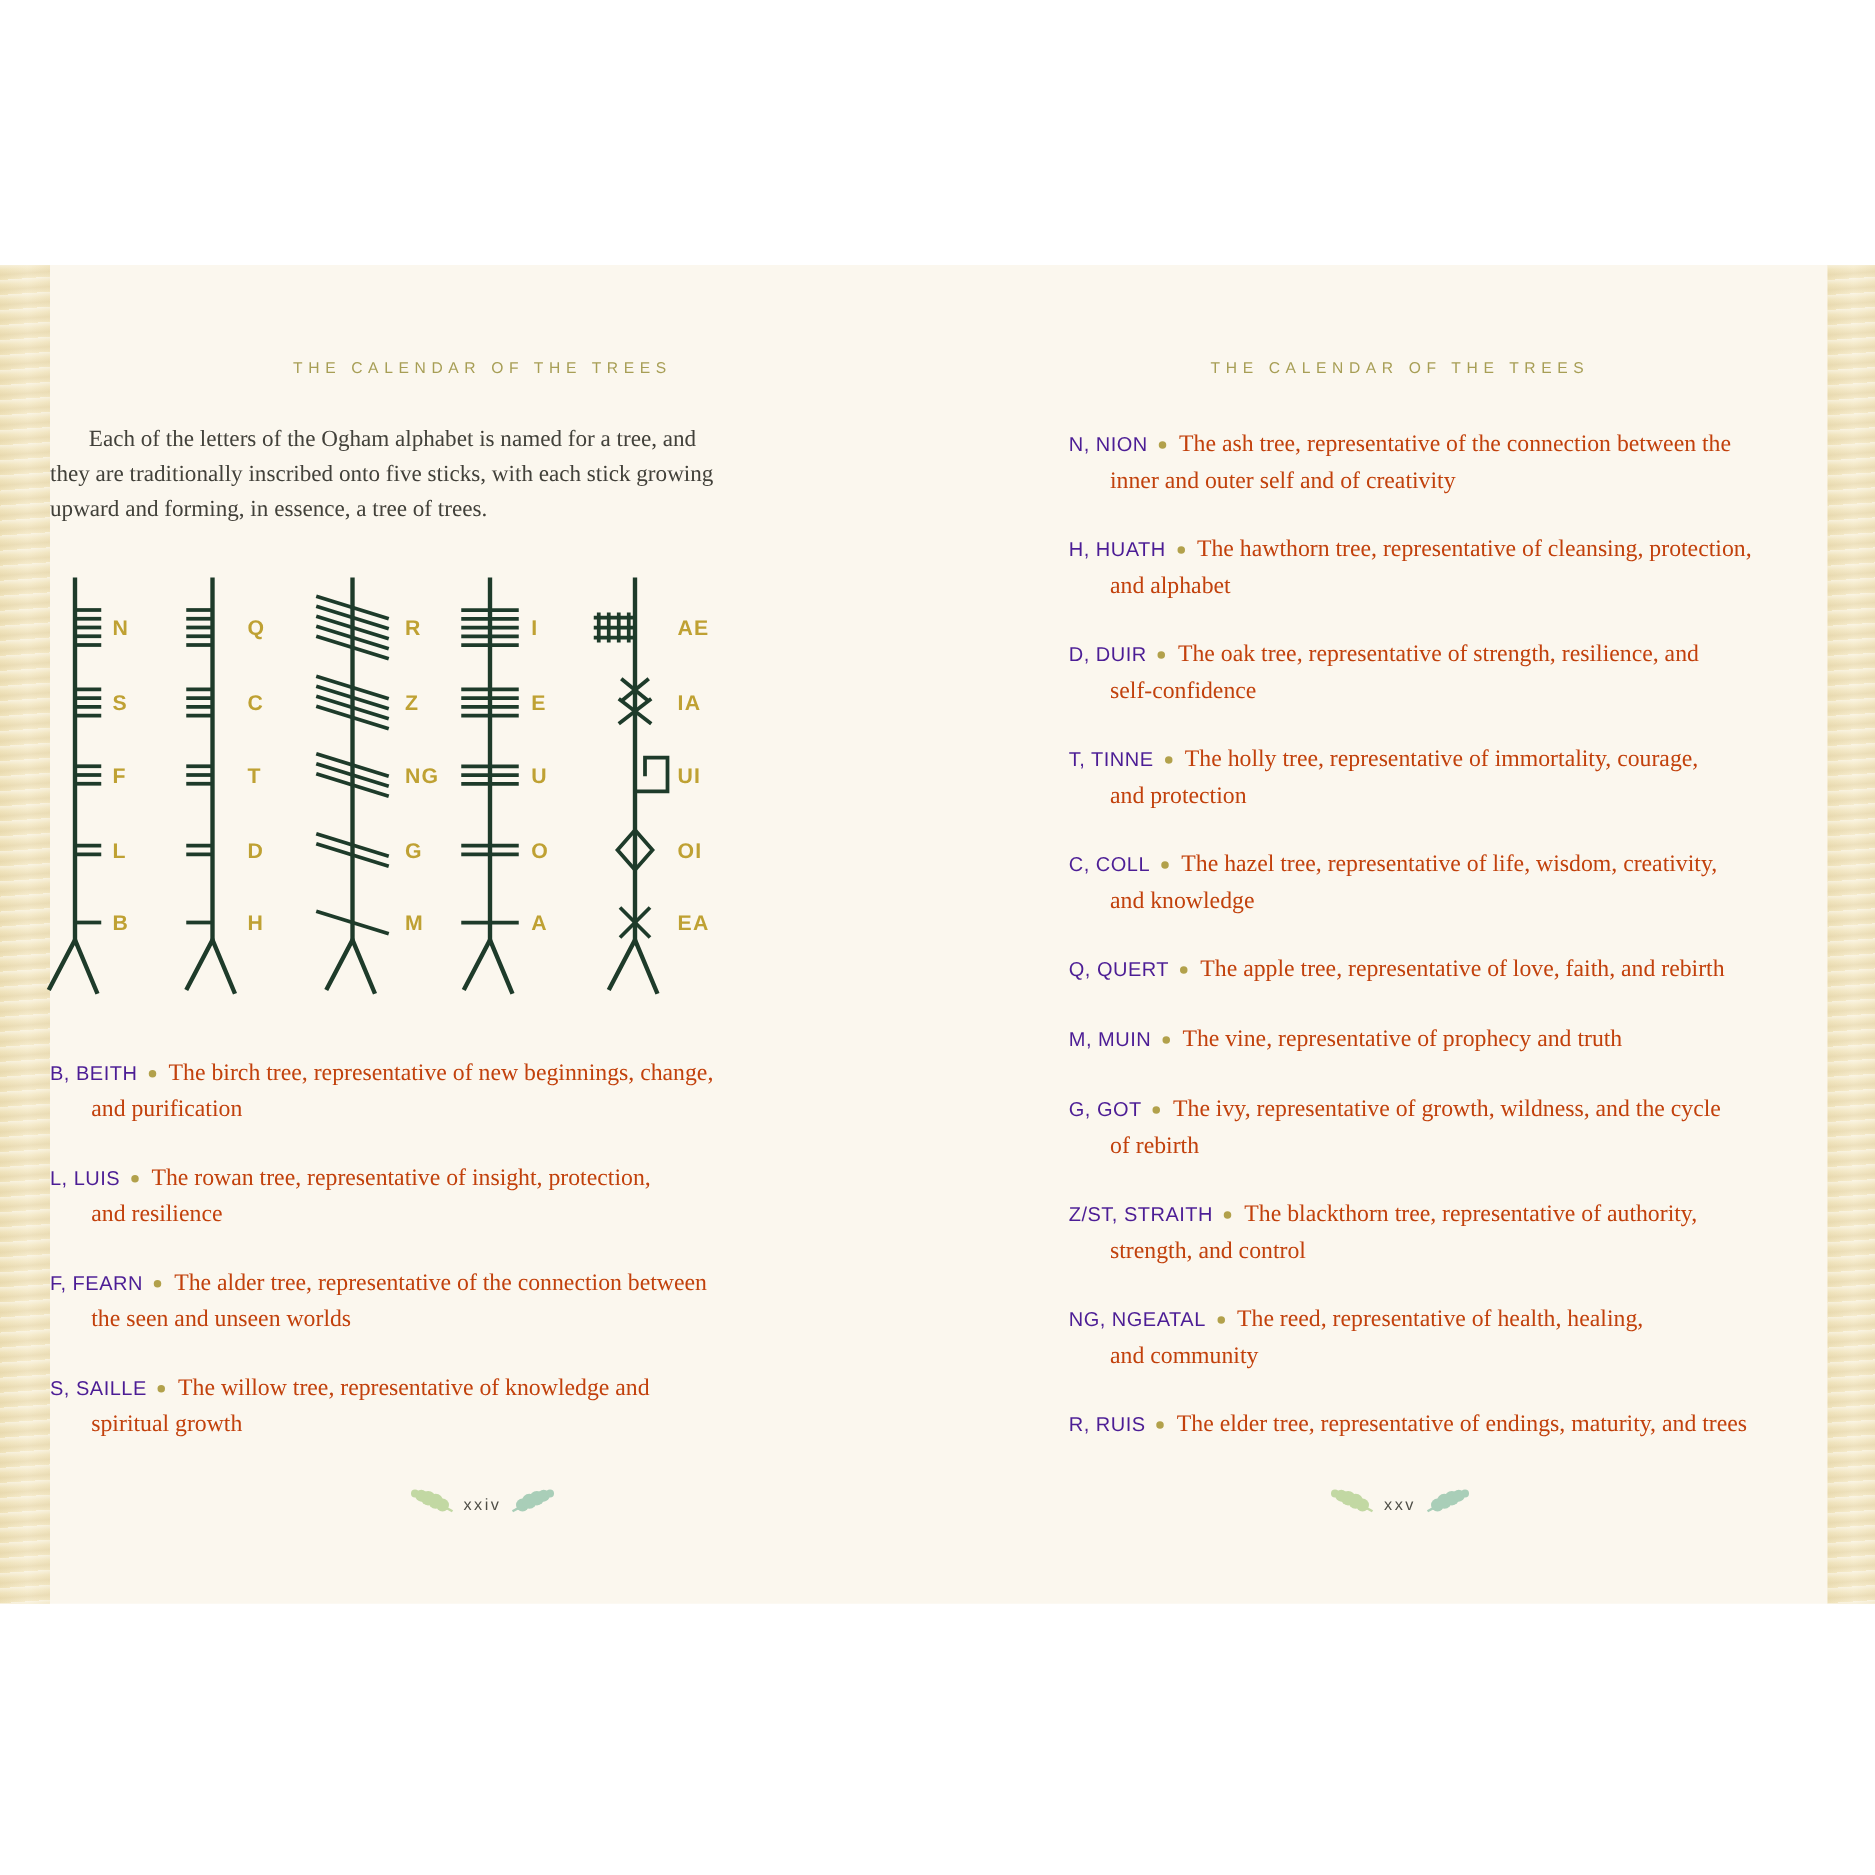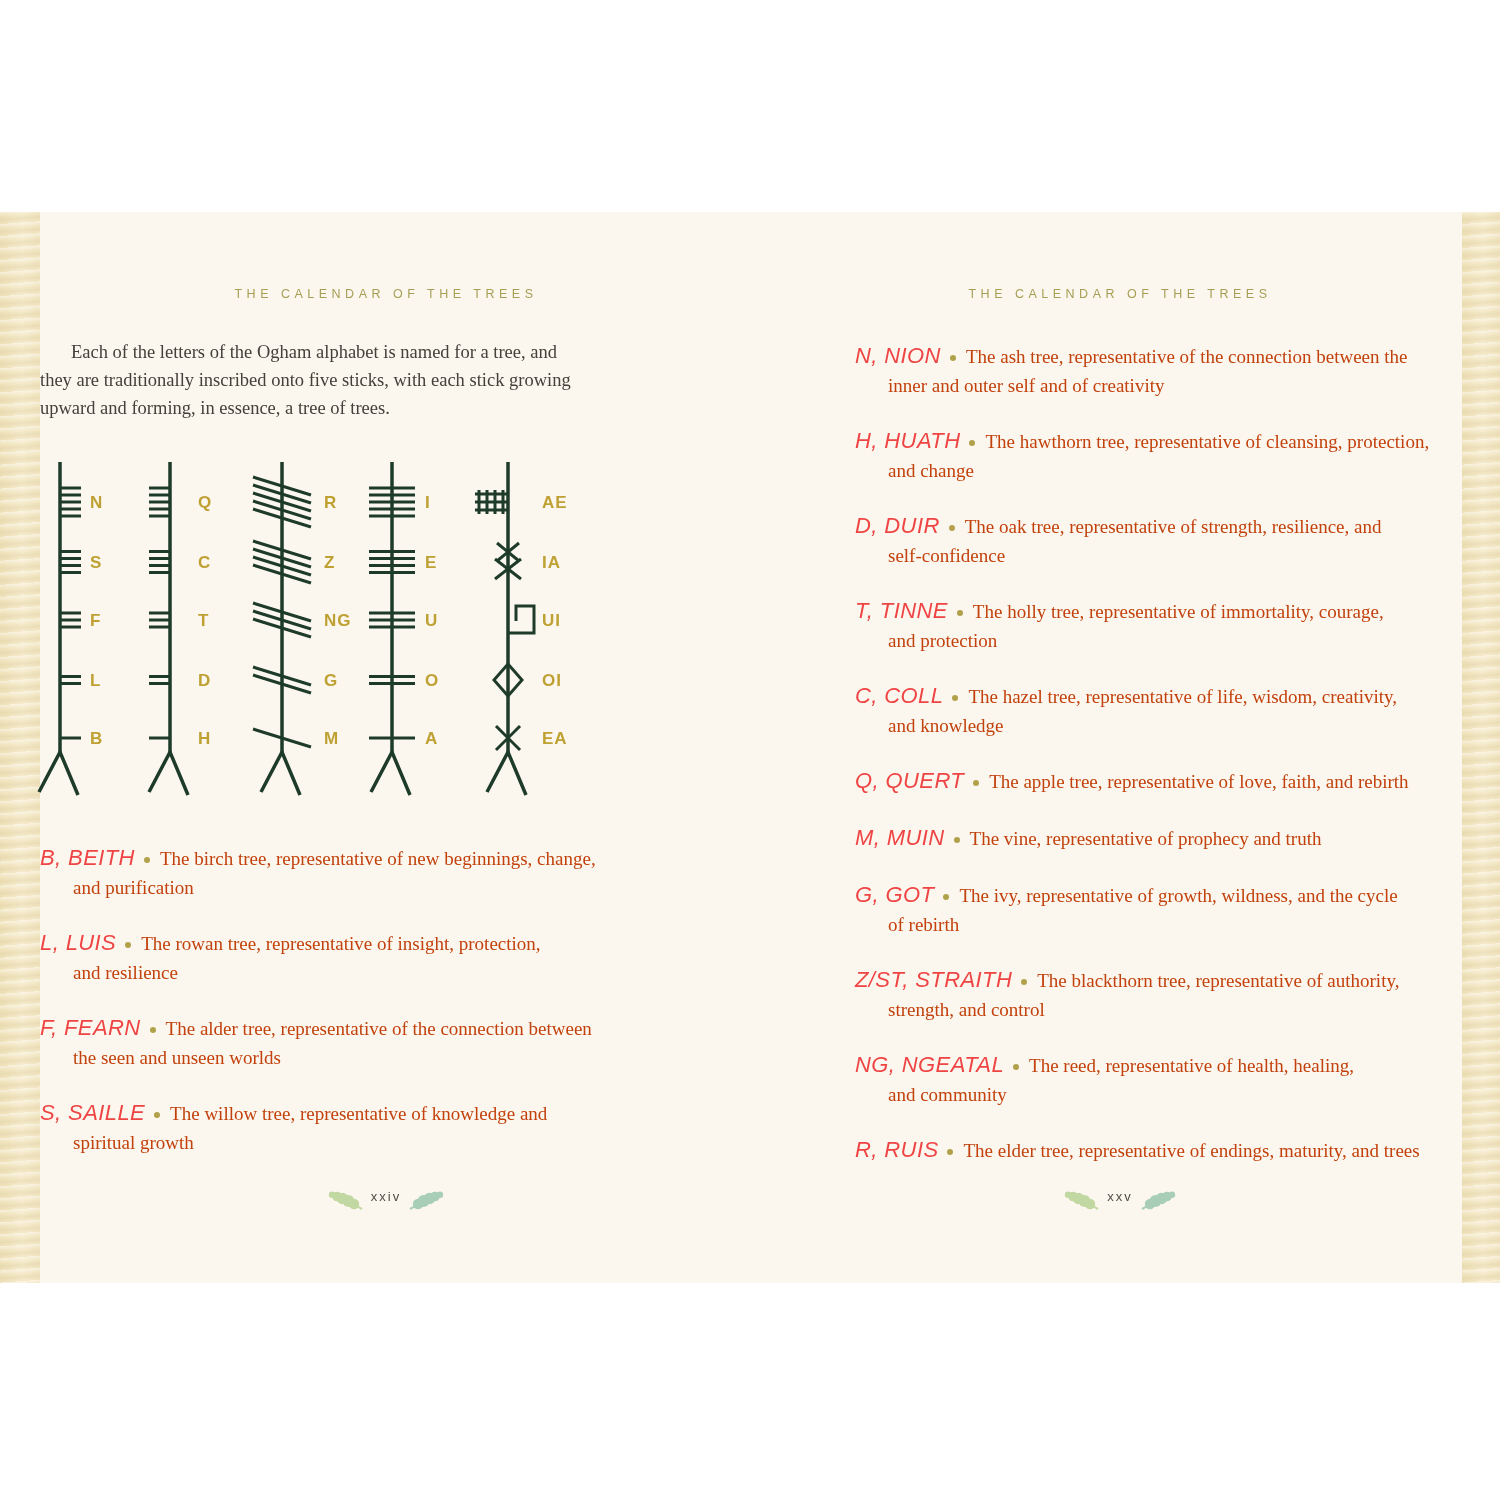--- a/index.html
+++ b/index.html
@@ -54,31 +54,31 @@
 
   .ogham-wrap{ margin-top:34px; margin-left:-4px; }
 
   .entries{ margin-top:36px; }
   .page-r .entries{ margin-top:40px; }
   .entry{ margin-bottom:27px; }
   .entry .line{ display:block; line-height:28px; white-space:nowrap; }
   .entry .line.cont{ padding-left:33px; }
   .label{
     font-family:"Liberation Sans", sans-serif;
-    font-size:22px; color:#ef4444; letter-spacing:0.4px;font-style:italic;
+    font-size:16px; color:#4c1d95; letter-spacing:0.4px;
   }
   .bullet{
     display:inline-block; width:6px; height:6px; border-radius:50%;
     background:#b2a14b; margin:0 10px 3px 9px; vertical-align:middle;
   }
   .desc{ font-size:19px; color:#c2410c; }
 
   .folio{
     position:absolute; bottom:72px; left:0; right:0;
-    display:flex; align-items:flex-start; justify-content:center; gap:7px;
+    display:flex; align-items:flex-end; justify-content:center; gap:7px;
   }
   .folio .num{
     font-family:"Liberation Sans", sans-serif;
     font-size:13px; letter-spacing:2px; color:#4f4e47;
   }
   .leaf{ display:block; }
   .leaf.flip{ transform:scaleX(-1); }
 </style>
 </head>
 <body>
@@ -264,21 +264,21 @@
   <section class="page page-r">
     <h2 class="running-head">THE CALENDAR OF THE TREES</h2>
     <div class="content-r">
       <div class="entries" id="entries-right">
           <div class="entry">
             <span class="line"><span class="label">N, NION</span><span class="bullet"></span><span class="desc">The ash tree, representative of the connection between the</span></span>
             <span class="line cont desc">inner and outer self and of creativity</span>
           </div>
           <div class="entry">
             <span class="line"><span class="label">H, HUATH</span><span class="bullet"></span><span class="desc">The hawthorn tree, representative of cleansing, protection,</span></span>
-            <span class="line cont desc">and change</span>
+            <span class="line cont desc">and alphabet</span>
           </div>
           <div class="entry">
             <span class="line"><span class="label">D, DUIR</span><span class="bullet"></span><span class="desc">The oak tree, representative of strength, resilience, and</span></span>
             <span class="line cont desc">self-confidence</span>
           </div>
           <div class="entry">
             <span class="line"><span class="label">T, TINNE</span><span class="bullet"></span><span class="desc">The holly tree, representative of immortality, courage,</span></span>
             <span class="line cont desc">and protection</span>
           </div>
           <div class="entry">

